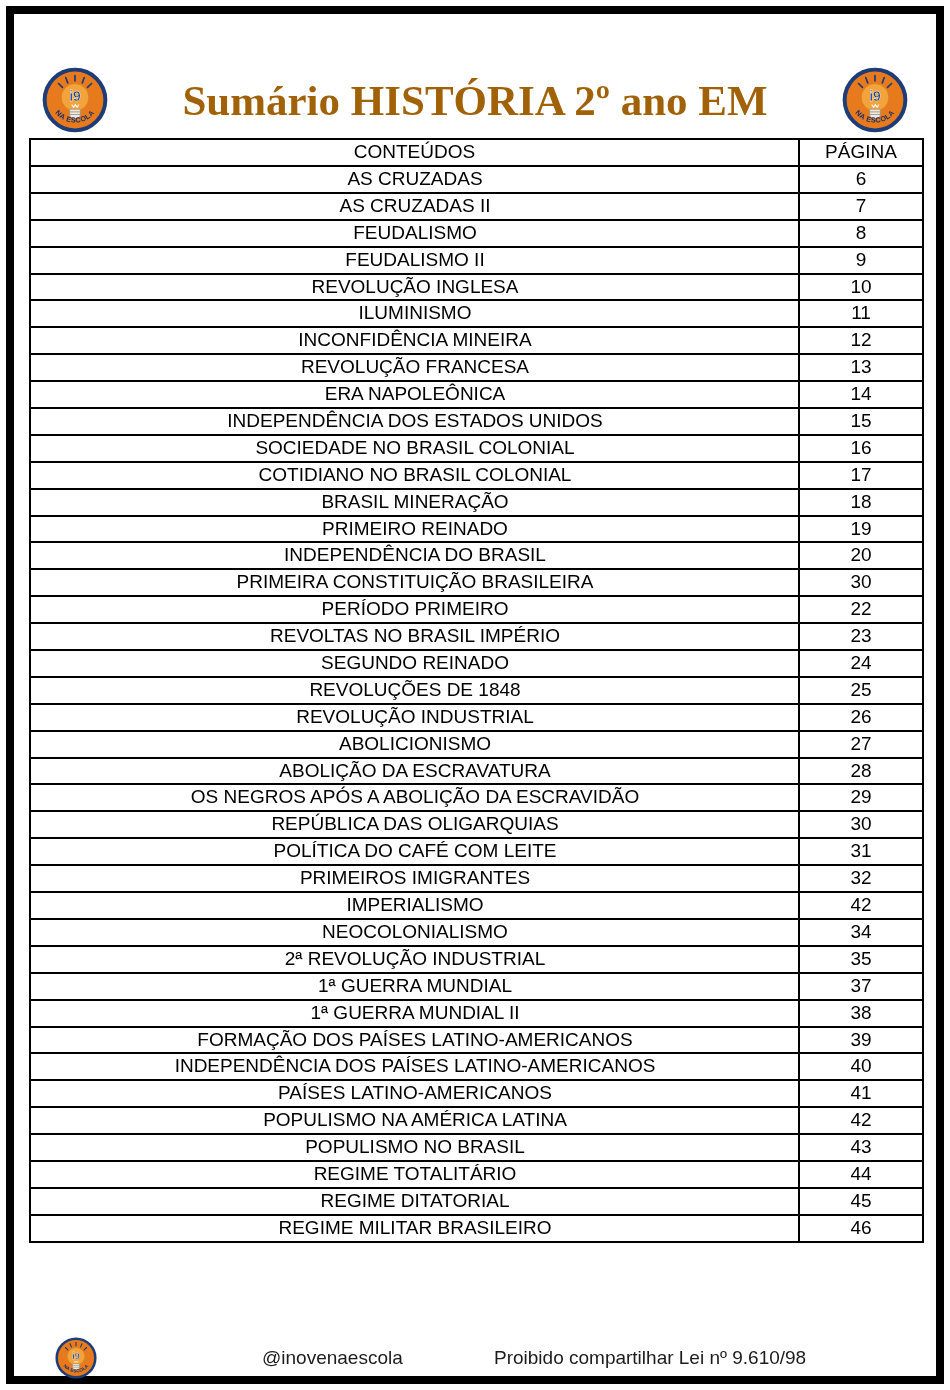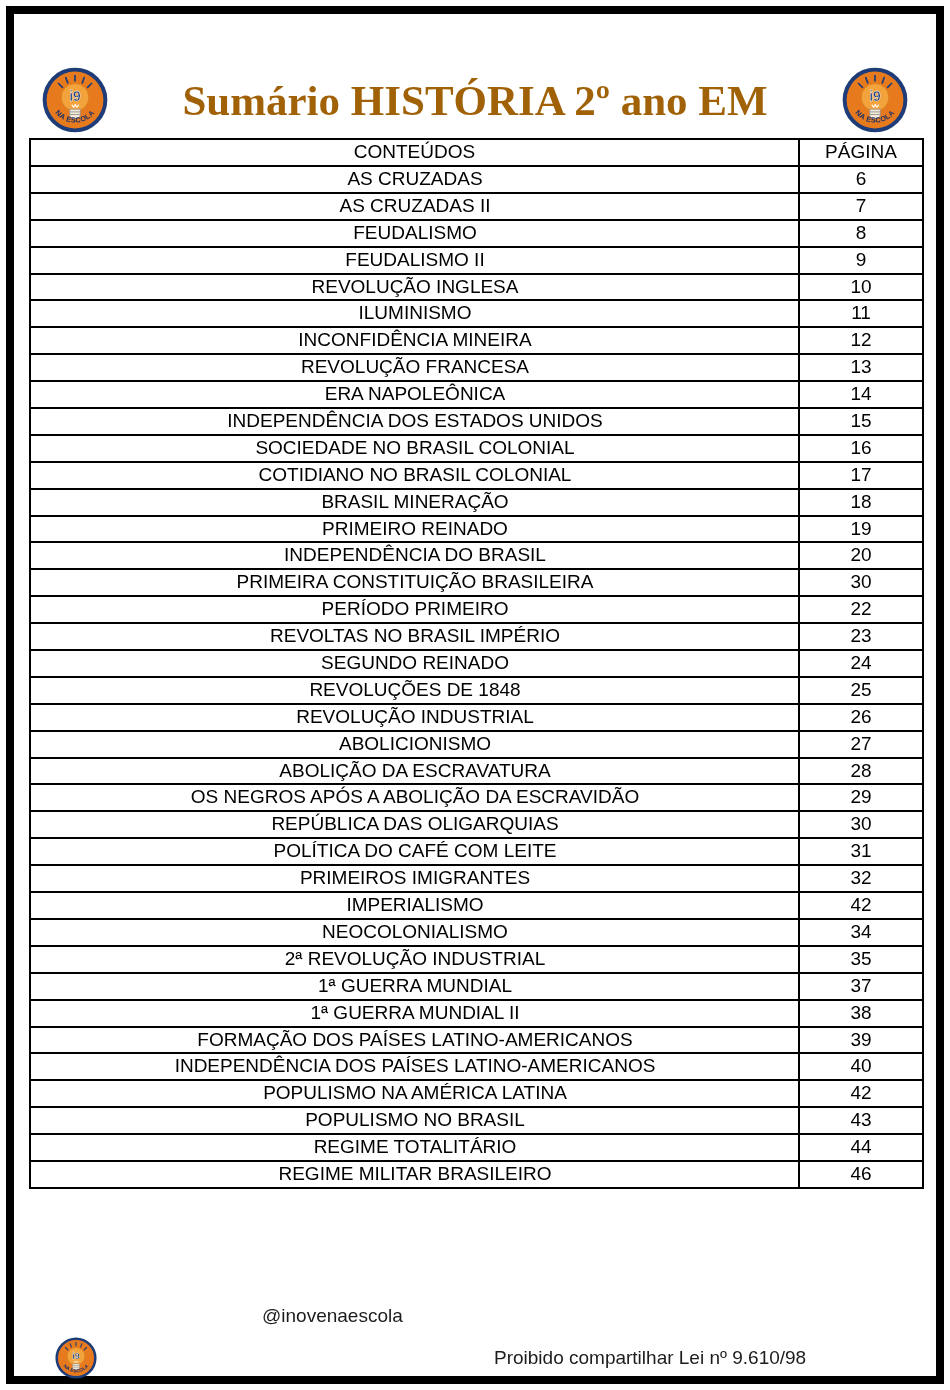--- a/index.html
+++ b/index.html
@@ -32,21 +32,21 @@
   .toc th,.toc td{
     border:2px solid #000;overflow:hidden;white-space:nowrap;
     font-size:19px;line-height:1.1;
   }
   .toc th{height:23px;font-weight:normal;text-align:center;padding:1px 4px;}
   .toc td{height:22.9px;padding:1px 6px;}
   .cell-content{text-align:center;padding-left:7px !important;border-radius:8px;}
   .cell-page{text-align:center;}
   
   .footer-logo{position:absolute;left:55px;top:1337px;}
-  .footer-handle{position:absolute;left:262px;top:1305px;font-size:19px;color:#1c1c1c;}
+  .footer-handle{position:absolute;left:262px;top:1347px;font-size:19px;color:#1c1c1c;}
   .footer-notice{position:absolute;left:478px;top:1347px;font-size:19px;color:#1c1c1c;margin-left:16px;}
   
   .logo-monogram{
     font-family:"Liberation Sans",sans-serif;font-weight:bold;font-size:21px;
     fill:#1e3c78;stroke:#ffffff;stroke-width:0.6;
   }
   .logo-banner{
     font-family:"Liberation Sans",sans-serif;font-weight:bold;font-size:11px;
     fill:#17306b;letter-spacing:0.5px;
   }
@@ -251,30 +251,38 @@
       </tr>
       <tr>
         <td class="cell-content">FORMAÇÃO DOS PAÍSES LATINO-AMERICANOS</td>
         <td class="cell-page">39</td>
       </tr>
       <tr>
         <td class="cell-content">INDEPENDÊNCIA DOS PAÍSES LATINO-AMERICANOS</td>
         <td class="cell-page">40</td>
       </tr>
       <tr>
+        <td class="cell-content">PAÍSES LATINO-AMERICANOS</td>
+        <td class="cell-page">41</td>
+      </tr>
+      <tr>
         <td class="cell-content">POPULISMO NA AMÉRICA LATINA</td>
         <td class="cell-page">42</td>
       </tr>
       <tr>
         <td class="cell-content">POPULISMO NO BRASIL</td>
         <td class="cell-page">43</td>
       </tr>
       <tr>
         <td class="cell-content">REGIME TOTALITÁRIO</td>
         <td class="cell-page">44</td>
+      </tr>
+      <tr>
+        <td class="cell-content">REGIME DITATORIAL</td>
+        <td class="cell-page">45</td>
       </tr>
       <tr>
         <td class="cell-content">REGIME MILITAR BRASILEIRO</td>
         <td class="cell-page">46</td>
       </tr>
     </tbody>
 </table>
 
 <svg class="logo-sm footer-logo" viewBox="0 0 100 100" aria-hidden="true">
   <circle cx="50" cy="50" r="49" fill="#1e3c78"></circle>

